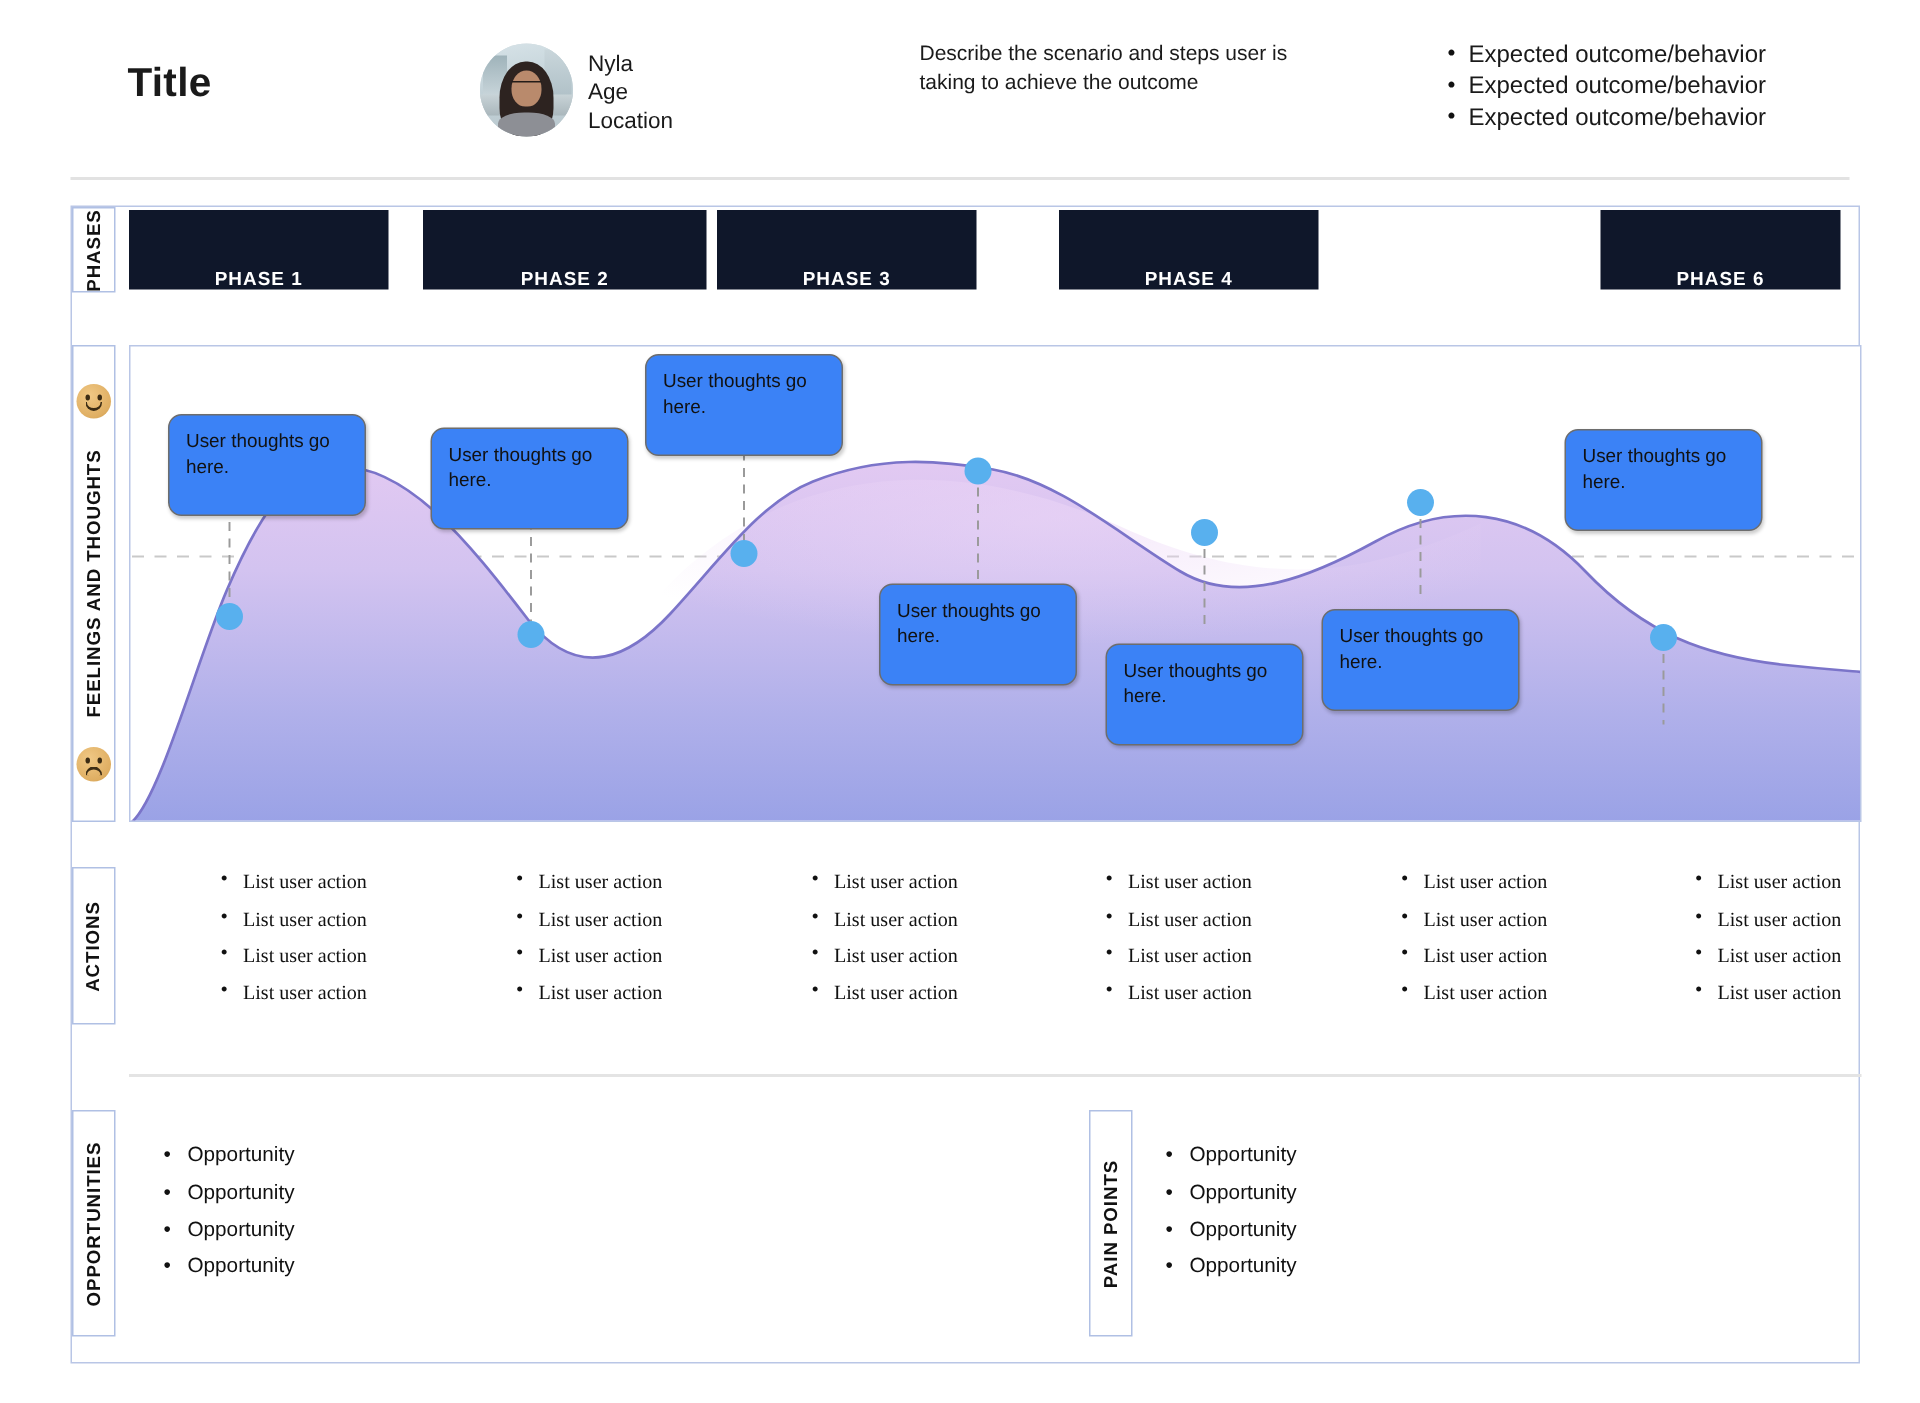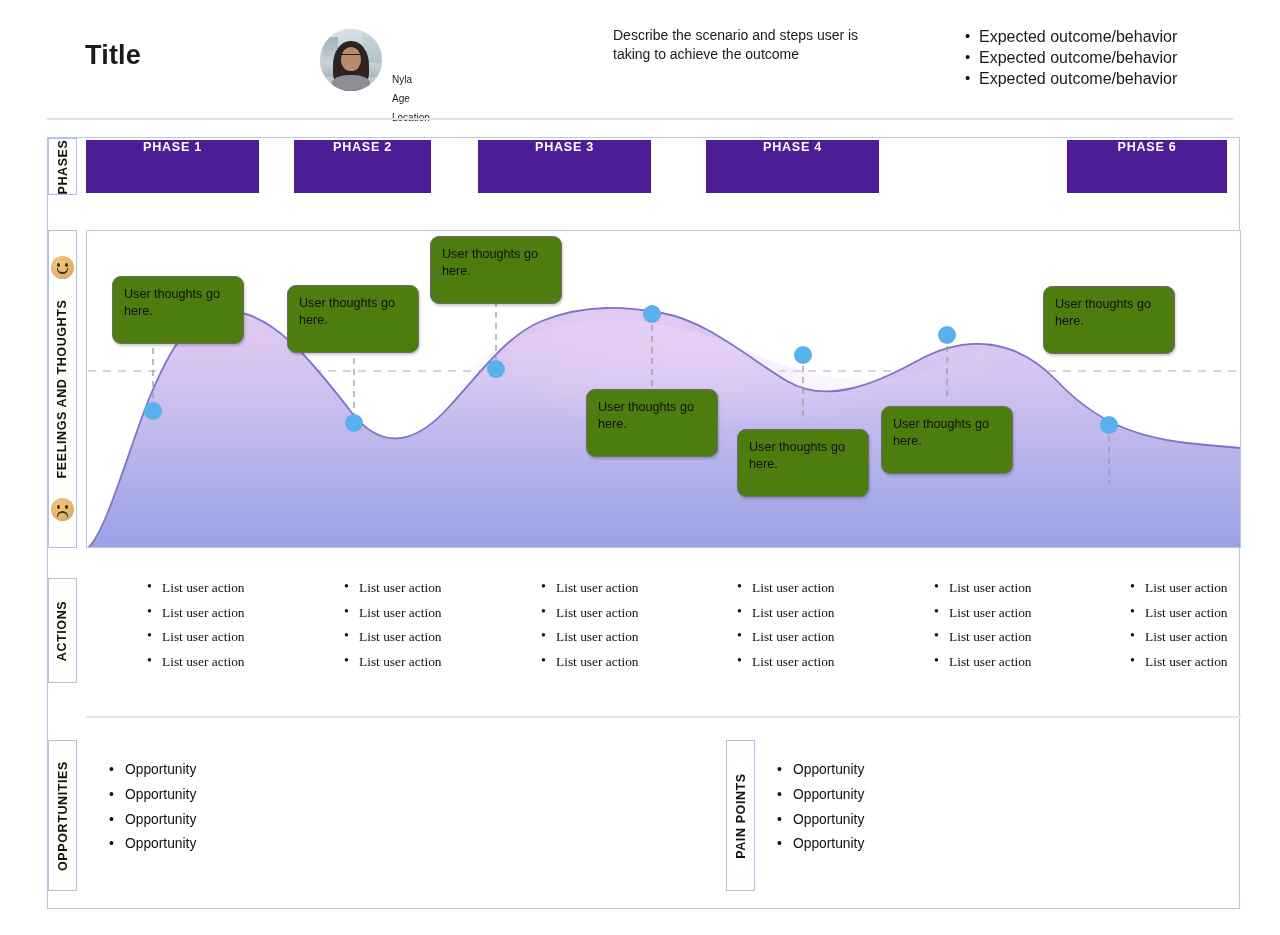--- a/index.html
+++ b/index.html
@@ -34,21 +34,21 @@
   .avatar .hair { position: absolute; left: 13px; top: 12px; width: 36px; height: 50px;
     background: #2d2320; border-radius: 48% 48% 38% 38%; }
   .avatar .face { position: absolute; left: 21px; top: 18px; width: 20px; height: 24px;
     background: #b98a6c; border-radius: 50% 50% 46% 46%; }
   .avatar .glasses { position: absolute; left: 21px; top: 25px; width: 20px; height: 5px;
     border-top: 1.6px solid #241c18; }
   .avatar .body { position: absolute; left: 12px; bottom: 0; width: 38px; height: 16px;
     background: #8d8f95; border-radius: 46% 46% 0 0; }
   .persona {
     position: absolute; left: 392px; top: 33px;
-    font-size: 10px; line-height: 19px; color: #1a1a1a; margin-top: 37px;
+    font-size: 15px; line-height: 19px; color: #1a1a1a;
   }
   .hcol-label { font-size: 15.5px; color: #111; margin-bottom: 9px; }
   .scenario { position: absolute; left: 597px; top: 26px; width: 300px; }
   .scenario .body { font-size: 14px; line-height: 19px; color: #1a1a1a; margin-left: 16px; }
   .expectation { position: absolute; left: 957px; top: 26px; width: 300px; }
   .expectation ul { list-style: none; }
   .expectation li { font-size: 16px; line-height: 21px; position: relative; padding-left: 22px; }
   .expectation li::before { content: "\2022"; position: absolute; left: 8px; top: -1px;
     font-size: 15px; color: #111; }
   .header-rule { position: absolute; left: 47px; top: 118px; width: 1186px; height: 2px;
@@ -65,21 +65,21 @@
   }
   .rail span {
     transform: rotate(-90deg); white-space: nowrap;
     font-size: 12.5px; font-weight: 700; letter-spacing: .6px; color: #111;
   }
 
   
   .phases-rail { left: 0px; top: 0px; width: 29px; height: 57px; }
   .phase-bar {
     position: absolute; top: 2px; height: 53px;
-    background: #4c1d95; display: flex; align-items: flex-start; justify-content: center;
+    background: #0f172a; display: flex; align-items: flex-end; justify-content: center;
   }
   .phase-bar span { color: #fff; font-size: 12.6px; font-weight: 600; letter-spacing: .7px; }
 
   
   .feel-rail { left: 0px; top: 92px; width: 29px; height: 318px; }
   .feel-rail span { font-size: 12.5px; }
   .emoji { position: absolute; left: 3px; width: 23px; height: 23px; border-radius: 50%;
     background: radial-gradient(circle at 38% 33%, #f0c885 0%, #dfae62 70%, #c99947 100%); }
   .emoji.happy { top: 118px; }
   .emoji.sad { top: 360px; }
@@ -90,21 +90,21 @@
     border-bottom: 2px solid #3c2c14; border-left: 1.6px solid #3c2c14; border-right: 1.6px solid #3c2c14;
     bottom: 5px; }
   .emoji.sad b { border-radius: 11px 11px 0 0; border-bottom: none; border-top: 2px solid #3c2c14;
     bottom: 4px; }
 
   .chart-panel { position: absolute; left: 38px; top: 92px; width: 1155px; height: 318px;
     border: 1px solid #b9c6e6; background: #fff; overflow: hidden; }
   .chart-panel svg { position: absolute; left: 0; top: 0; }
 
   .tooltip {
-    position: absolute; background: #4d7c0f; border: 1.3px solid #6d6d6d; border-radius: 9px;
+    position: absolute; background: #3b82f6; border: 1.3px solid #6d6d6d; border-radius: 9px;
     font-size: 12.6px; line-height: 17px; color: #111; padding: 9px 11px 10px 11px;
     box-shadow: 1px 1.5px 2.5px rgba(0,0,0,.2);
   }
 
   
   .act-rail { left: 0px; top: 440px; width: 29px; height: 105px; }
   .actions-grid { position: absolute; left: 38px; top: 438px; width: 1155px; height: 110px; }
   .acol { position: absolute; top: 0; font-family: Liberation Serif, serif; }
   .acol ul { list-style: none; }
   .acol li { font-size: 13.4px; line-height: 24.5px; position: relative; padding-left: 18px;
@@ -164,21 +164,21 @@
   </div>
 
   <div class="frame">
 
     <div class="rail phases-rail">
       <span>PHASES</span>
     </div>
     <div class="phase-bar" style="left:38px;width:173px">
       <span>PHASE 1</span>
     </div>
-    <div class="phase-bar" style="left:246px;width:137px">
+    <div class="phase-bar" style="left:234px;width:189px">
       <span>PHASE 2</span>
     </div>
     <div class="phase-bar" style="left:430px;width:173px">
       <span>PHASE 3</span>
     </div>
     <div class="phase-bar" style="left:658px;width:173px">
       <span>PHASE 4</span>
     </div>
     <div class="phase-bar" style="left:1019px;width:160px">
       <span>PHASE 6</span>

